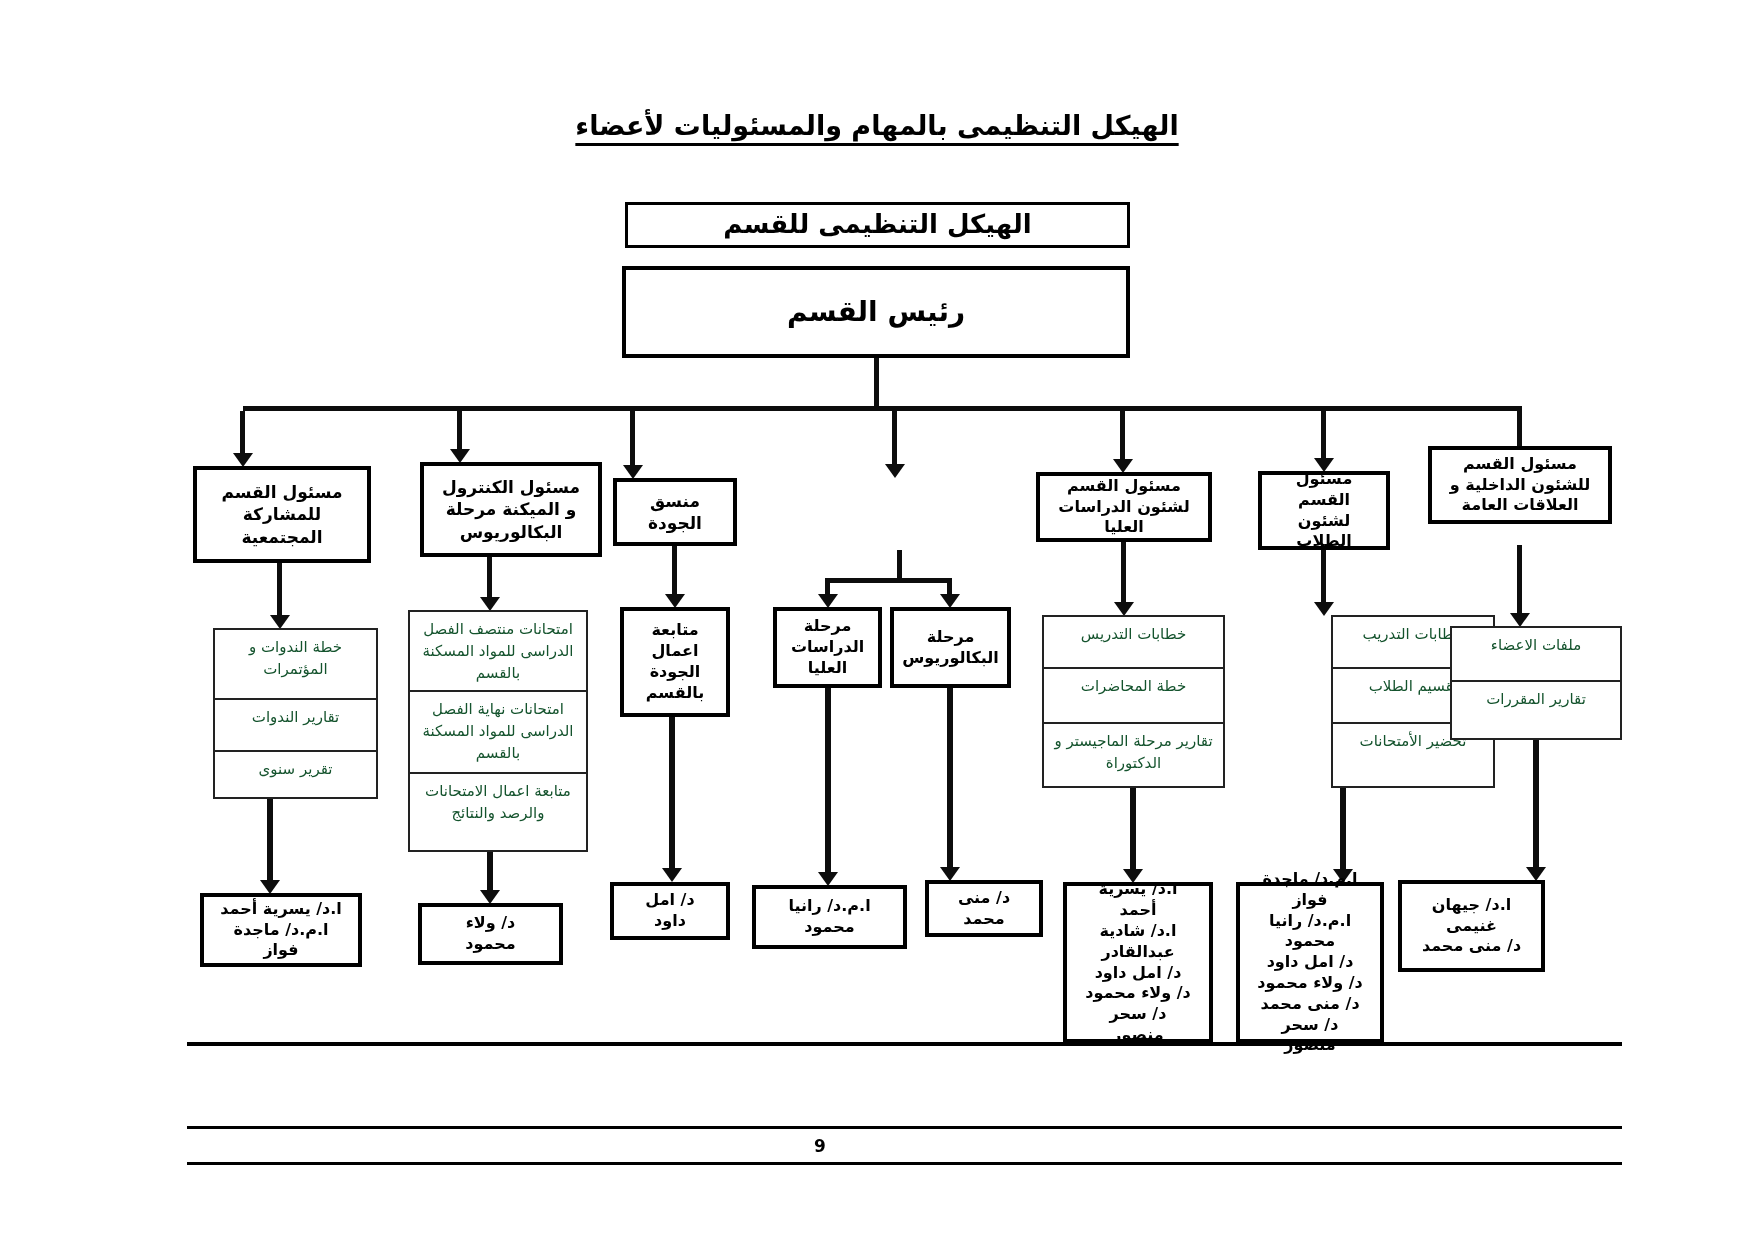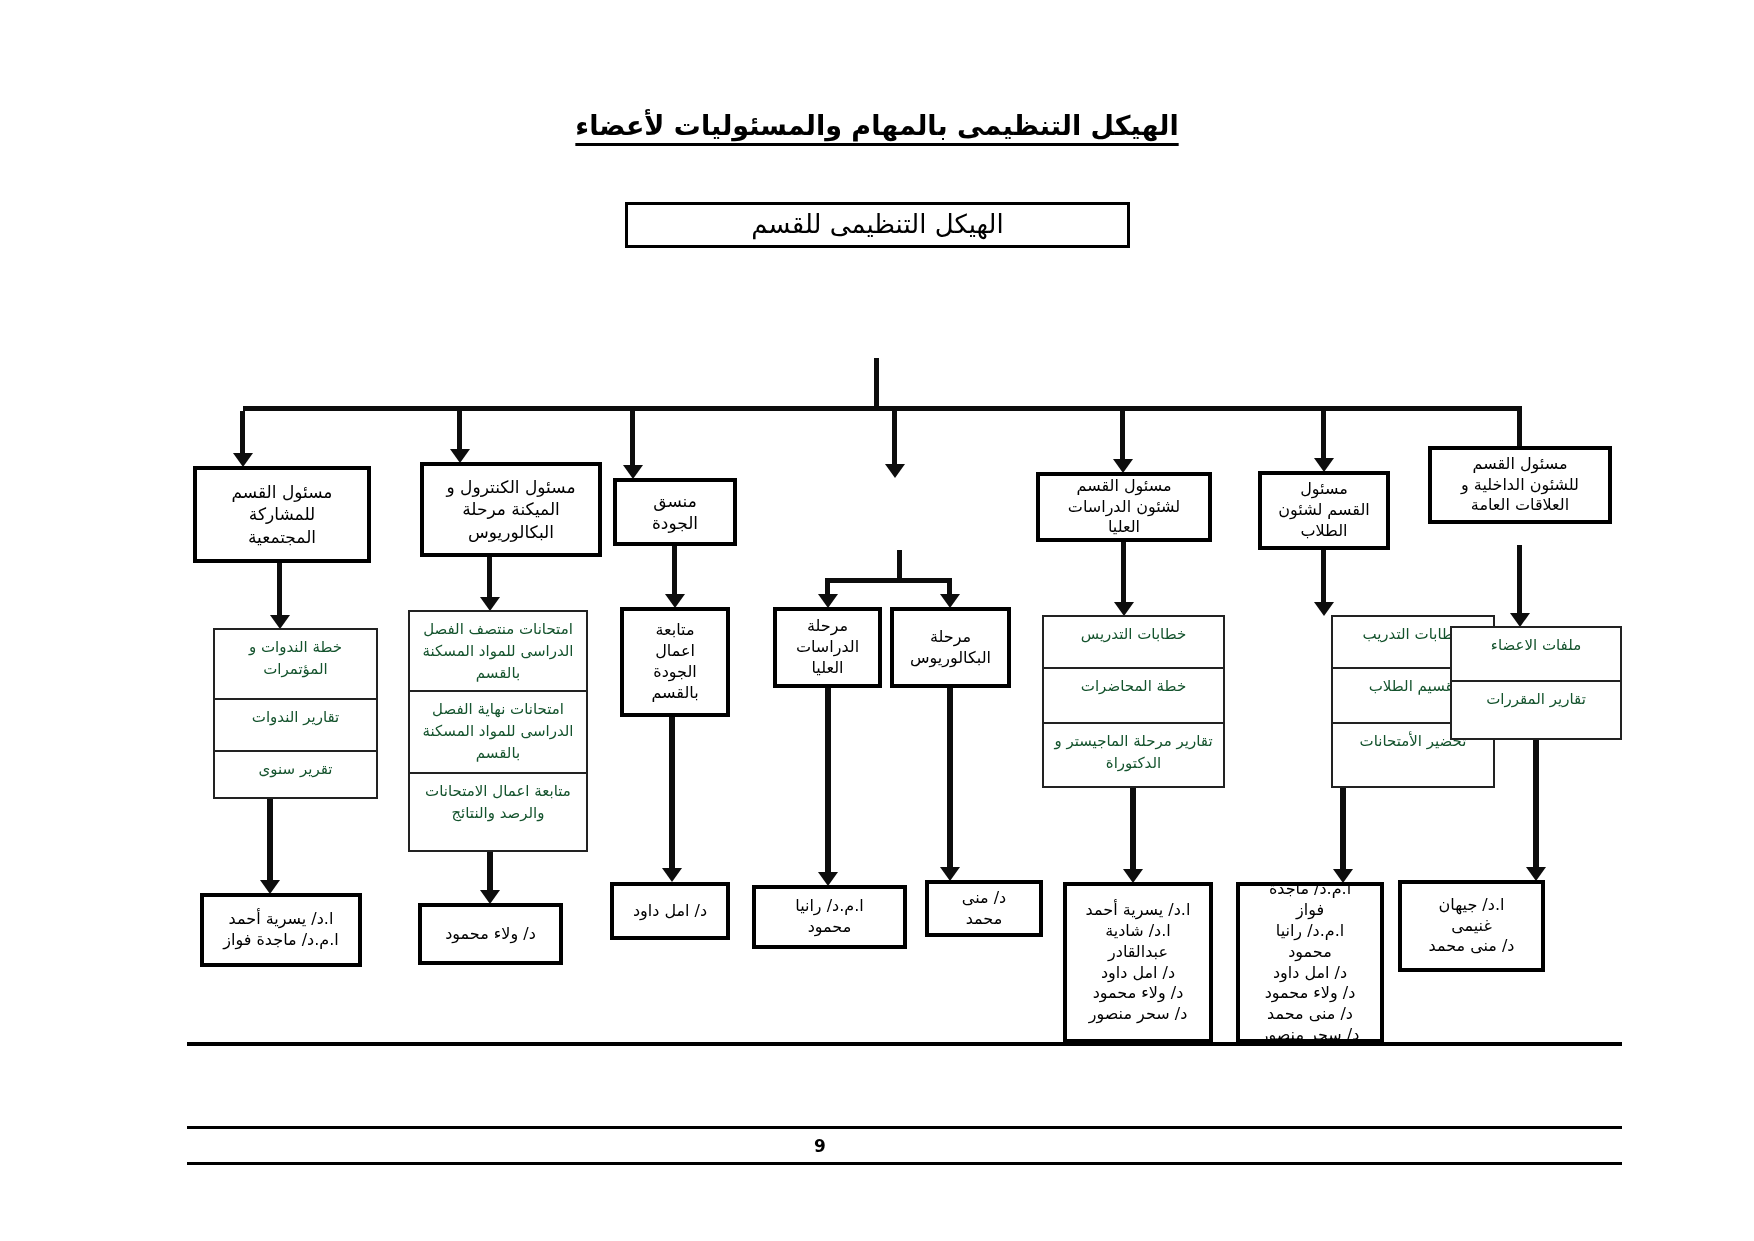--- a/index.html
+++ b/index.html
@@ -8,21 +8,21 @@
     font-family:"DejaVu Sans", sans-serif; color:#000; overflow:hidden;
   }
   .title {
     position:absolute; top:110px; left:0; right:0; text-align:center;
     font-size:27px; font-weight:bold; direction:rtl;
   }
   .title span { text-decoration:underline; text-decoration-thickness:2.5px; text-underline-offset:8px; }
   .box {
     position:absolute; border:4px solid #000; background:#fff; box-sizing:border-box;
     display:flex; flex-direction:column; align-items:center; justify-content:center;
-    text-align:center; direction:rtl; font-weight:normal; line-height:1.3; padding:2px 16px;
+    text-align:center; direction:rtl; font-weight:bold; line-height:1.3; padding:2px 16px;
   }
   .stack {
     position:absolute; border:2px solid #222; background:#fff; box-sizing:border-box; direction:rtl;
   }
   .stack .row {
     border-bottom:2px solid #222; box-sizing:border-box; display:flex;
     align-items:flex-start; justify-content:center; text-align:center;
     font-size:15px; font-weight:normal; color:#14532d; padding:7px 5px 0; line-height:1.45;
   }
   .stack .row:last-child { border-bottom:none; }
@@ -38,20 +38,21 @@
   .pageno { position:absolute; font-weight:bold; font-size:17px; }
 </style>
 </head>
 <body>
 
 <div class="page">
 
   <div class="title"><span>الهيكل التنظيمى بالمهام والمسئوليات لأعضاء</span></div>
 
   <div class="box" style="left:625px; top:202px; width:505px; height:46px; font-size:26px; border-width:3px;">الهيكل التنظيمى للقسم</div>
+  <div class="box" style="left:622px; top:266px; width:508px; height:92px; font-size:28px;">رئيس القسم</div>
 
   <div class="vline" style="left:874px; top:358px; width:5px; height:48px;"></div>
   <div class="hline" style="left:243px; top:406px; width:1279px; height:5px;"></div>
 
   <div class="arrow" style="left:240px; top:411px; height:42px;"></div>
   <div class="arrow" style="left:457px; top:411px; height:38px;"></div>
   <div class="arrow" style="left:630px; top:411px; height:54px;"></div>
   <div class="arrow" style="left:892px; top:411px; height:53px;"></div>
   <div class="arrow" style="left:1120px; top:411px; height:48px;"></div>
   <div class="arrow" style="left:1321px; top:411px; height:47px;"></div>

